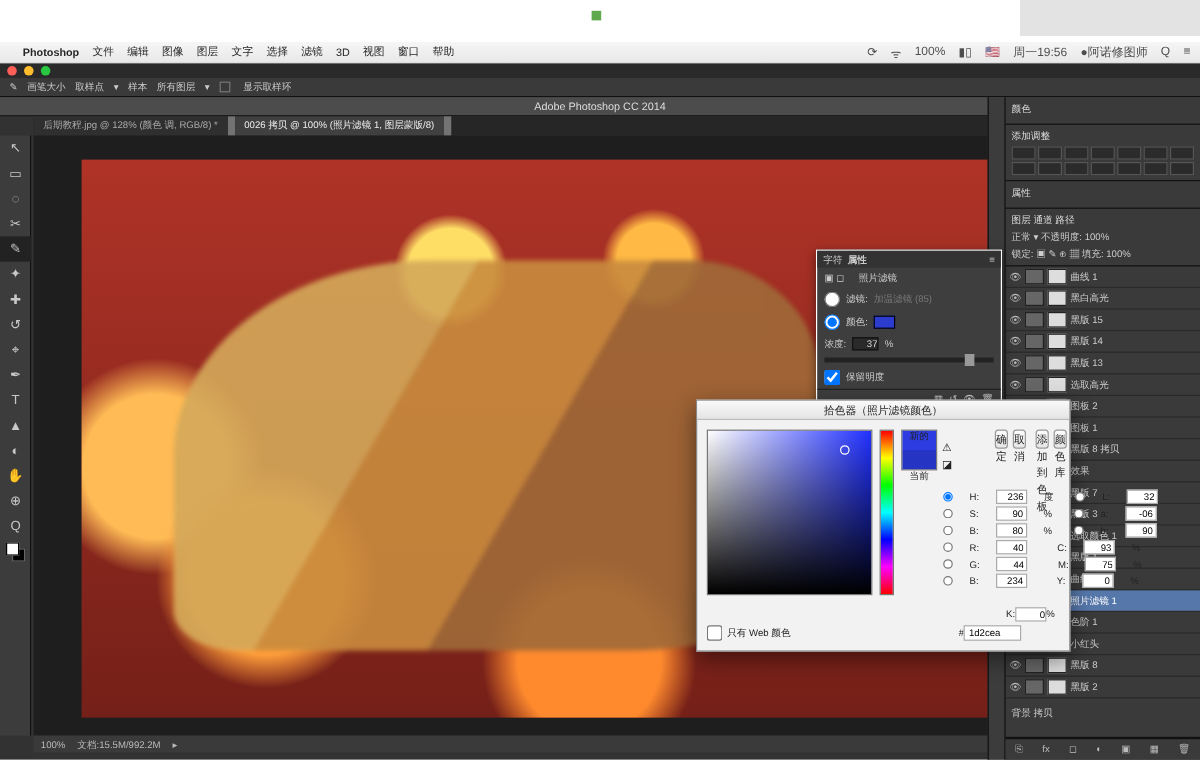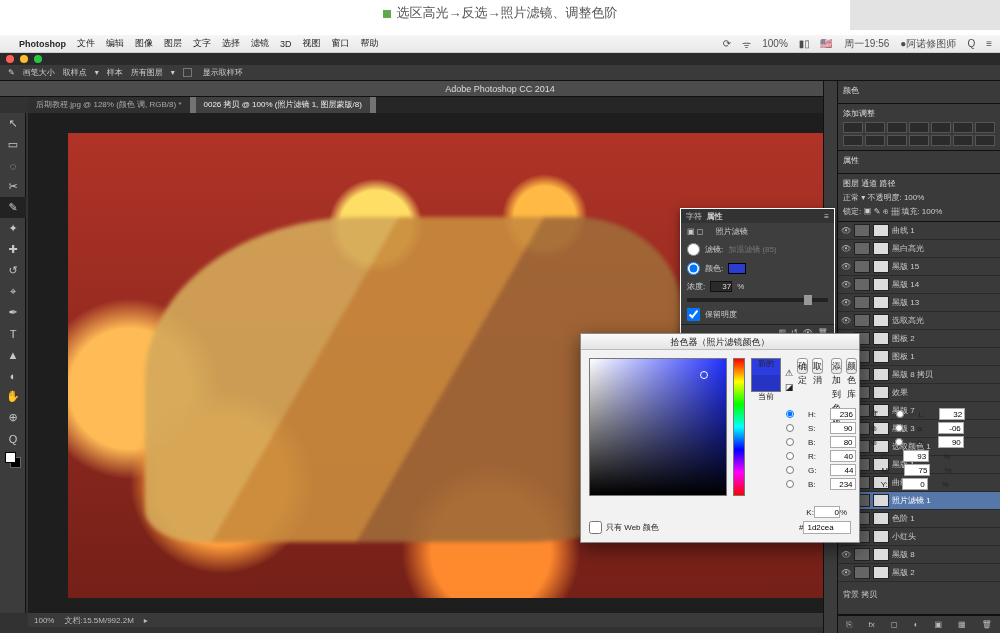--- a/index.html
+++ b/index.html
@@ -47,21 +47,21 @@
 .bot-ico{ height:18px; background:#3a3a3a; border-top:1px solid #111; display:flex; align-items:center; justify-content:space-around; color:#bbb;}
 
 .pf { position:absolute; left:680px; top:155px; width:155px; background:#3e3e3e; border:1px solid #ffffff; box-shadow:0 3px 8px rgba(0,0,0,.5); font-size:8px; color:#ccc;}
 .pf .hd{ height:14px; background:#333; display:flex; align-items:center; padding:0 5px; justify-content:space-between;}
 .pf .row{ padding:3px 6px; display:flex; align-items:center; gap:5px;}
 .pf .swatch{ width:18px; height:11px; background:#2c3ccf; border:1px solid #000;}
 .pf .slider{ flex:1; height:4px; background:#222; position:relative;}
 .pf .slider::after{content:"";position:absolute;right:16px;top:-3px;width:8px;height:10px;background:#999;}
 .pf input[type=text]{ width:22px; background:#2a2a2a; border:1px solid #111; color:#ddd; font-size:8px; text-align:right;}
 
-.cp { position:absolute; left:580px; top:280px; width:280px; height:210px; background:#f2f2f2; border:1px solid #888; box-shadow:0 6px 18px rgba(0,0,0,.5); font-size:9px; color:#222;}
+.cp { position:absolute; left:580px; top:280px; width:312px; height:210px; background:#f2f2f2; border:1px solid #888; box-shadow:0 6px 18px rgba(0,0,0,.5); font-size:9px; color:#222;}
 .cp .cptitle{ height:16px; background:linear-gradient(#fafafa,#e4e4e4); text-align:center; line-height:16px; border-bottom:1px solid #bbb;}
 .cp .body{ position:relative; padding:8px; height:calc(100% - 16px);}
 .cp .field{ position:absolute; left:8px; top:8px; width:138px; height:138px; background:linear-gradient(to top,#000,transparent),linear-gradient(to right,#fff,#2030ff); border:1px solid #777;}
 .cp .field .mark{ position:absolute; right:18px; top:12px; width:8px; height:8px; border:1px solid #fff; border-radius:50%;}
 .cp .huebar{ position:absolute; left:152px; top:8px; width:12px; height:138px; background:linear-gradient(#f00,#ff0,#0f0,#0ff,#00f,#f0f,#f00); border:1px solid #777;}
 .cp .prev{ position:absolute; left:170px; top:8px; width:30px; height:34px; border:1px solid #777;}
 .cp .prev .n{height:50%;background:#2c3ce0;} .cp .prev .o{height:50%;background:#2634c4;}
 .cp .lbls{ position:absolute; left:170px; top:10px; width:30px; font-size:8px; text-align:center;}
 .cp .btns{ position:absolute; right:8px; top:8px; width:54px; display:flex; flex-direction:row; gap:4px;}
 .cp .btn{ height:16px; background:linear-gradient(#fdfdfd,#e5e5e5); border:1px solid #999; border-radius:3px; font-size:9px; text-align:center; line-height:14px; cursor:pointer;}
@@ -70,21 +70,21 @@
 .cp .nums input{ width:26px; height:12px; border:1px solid #aaa; font-size:8px; text-align:right; padding-right:2px;}
 .cp .nums .rad{ width:8px;height:8px;}
 .cp .web{ position:absolute; left:8px; bottom:8px; font-size:8px; display:flex; align-items:center; gap:4px;}
 .cp .hex{ position:absolute; left:218px; bottom:8px; font-size:8px;}
 .cp .hex input{ width:48px; height:13px; border:1px solid #aaa; font-size:8px; padding-left:3px;}
 .basic-btn{ position:absolute; right:5px; top:44px; background:#4a4a4a; color:#ddd; font-size:8px; padding:2px 6px; border:1px solid #111; border-radius:2px;}
 </style>
 </head>
 <body>
 
-<div class="banner"><span class="sq"></span><span>选区高光→反选→照片滤镜、调整色阶</span></div>
+<div class="banner"><span class="sq"></span></div>
 <div class="side-pad"></div>
 
 <div class="mac-bar">
   <span class="apple"></span>
   <b>Photoshop</b>
   <span>文件</span>
   <span>编辑</span>
   <span>图像</span>
   <span>图层</span>
   <span>文字</span>

